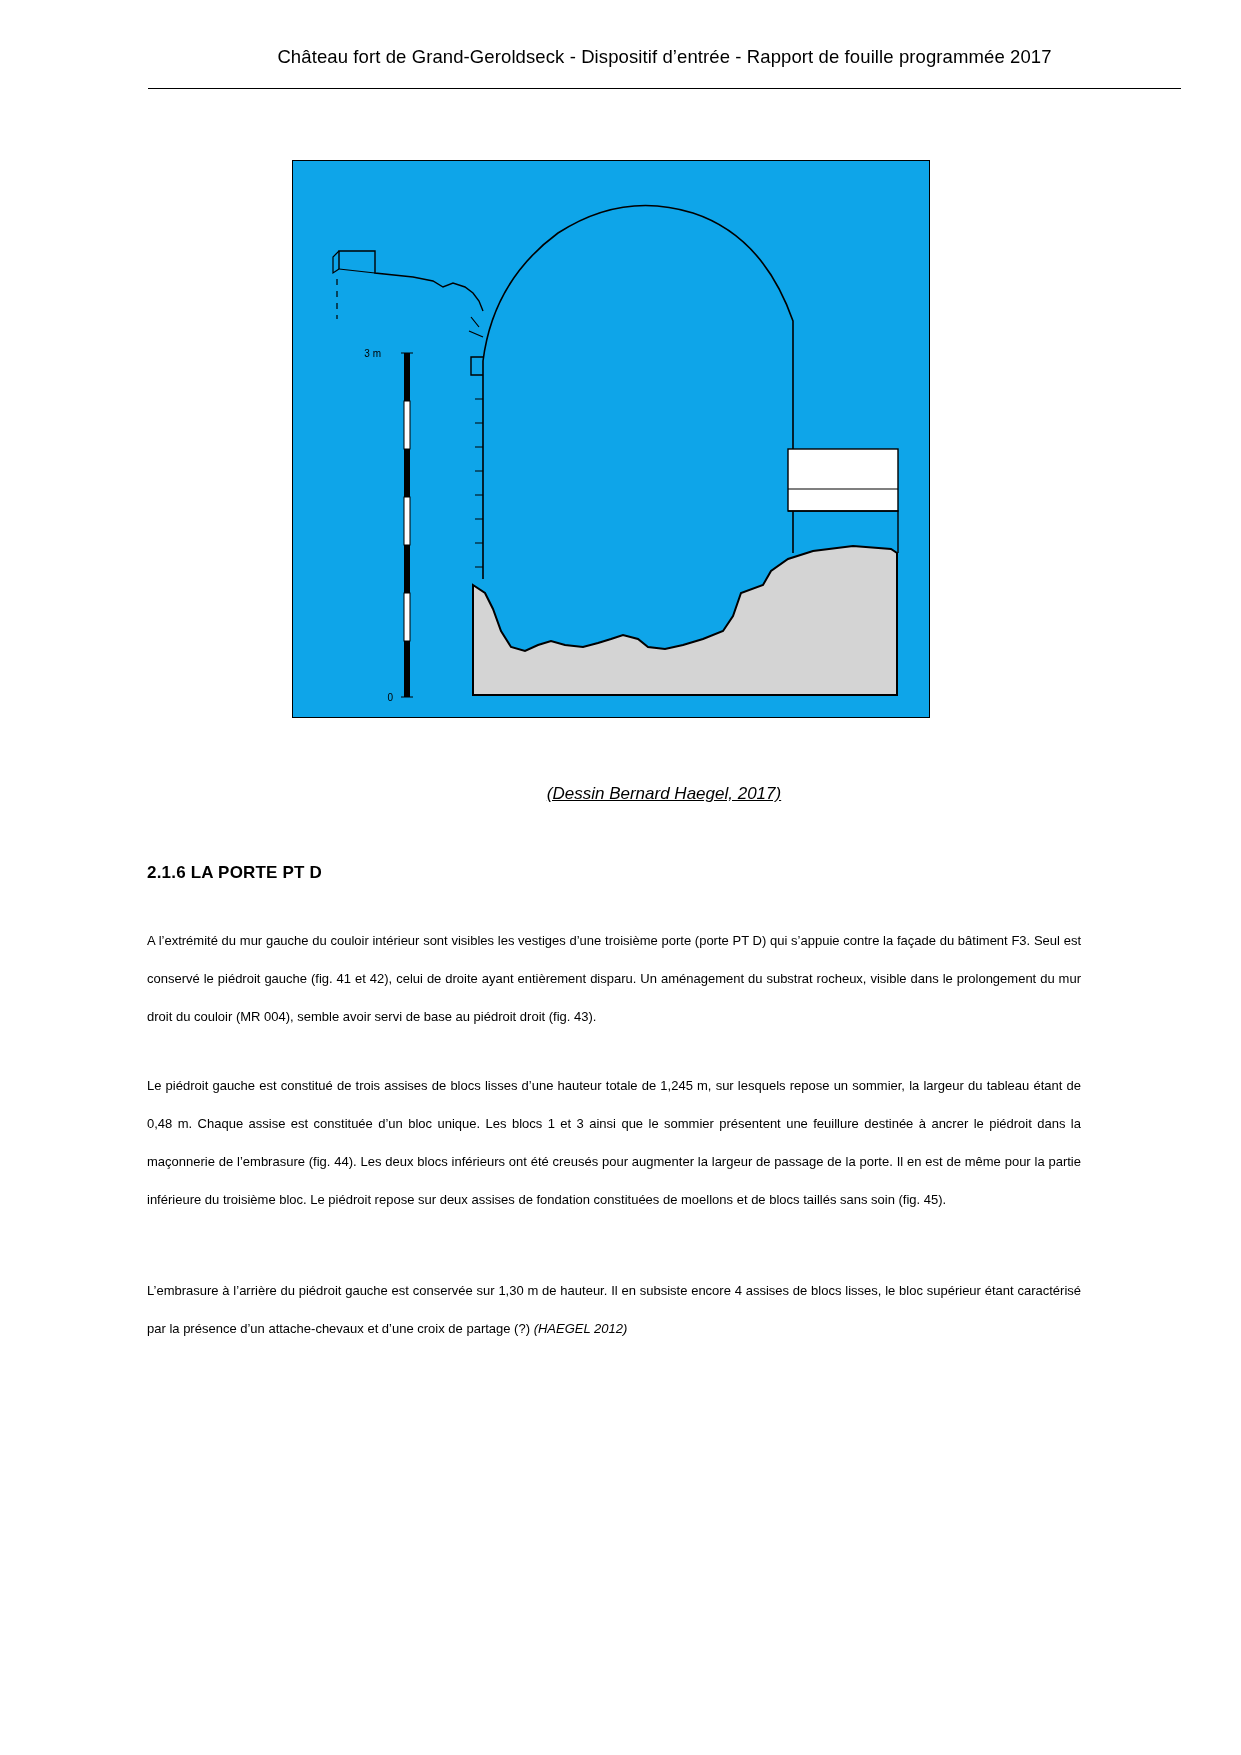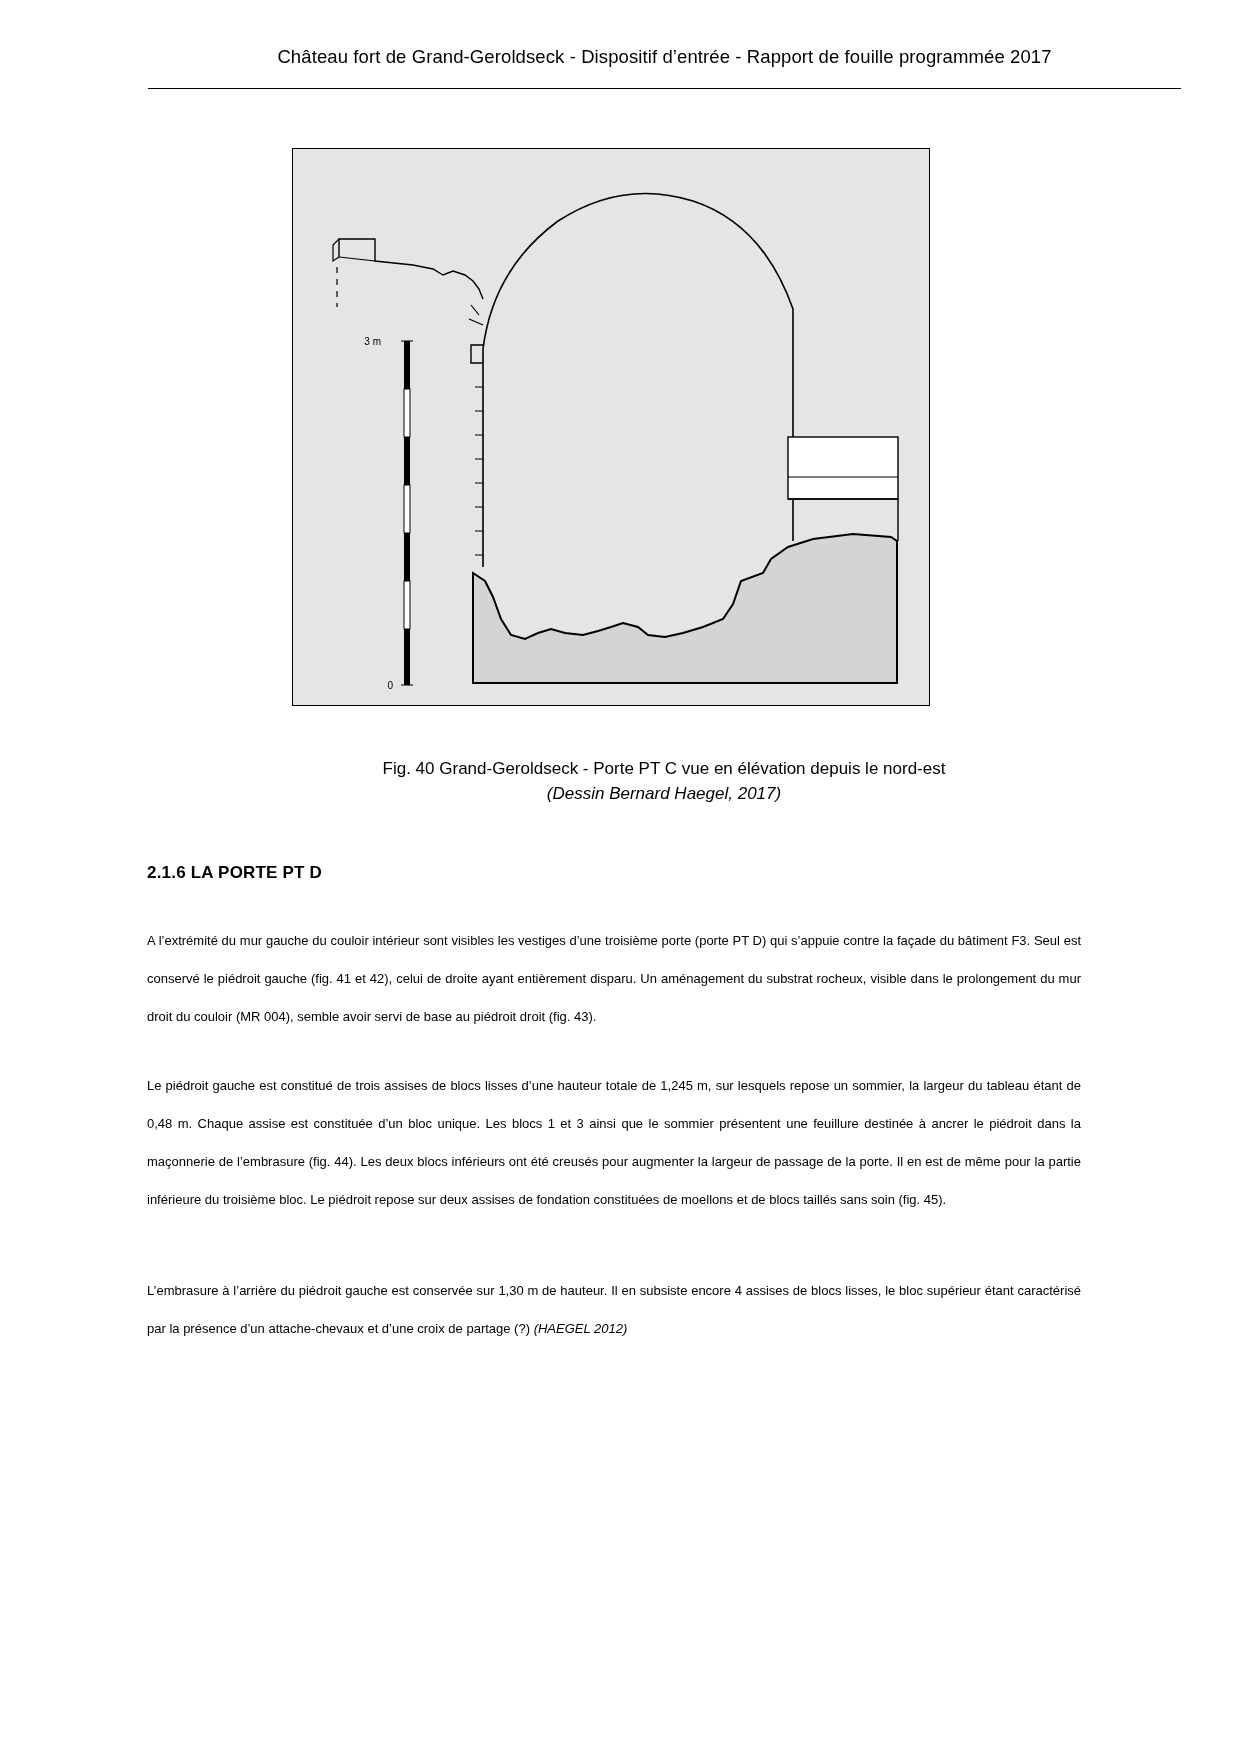--- a/index.html
+++ b/index.html
@@ -36,41 +36,42 @@
     position: absolute;
     top: 88px;
     left: 104px;
     width: 1033px;
     height: 1px;
     background: #000;
   }
   
   .figure-box {
     position: absolute;
-    top: 148px;
+    top: 160px;
     left: 248px;
     width: 638px;
     height: 558px;
     border: 1px solid #000;
-    background: #e5e5e5;
+    background: #0ea5e9;
     box-sizing: border-box;
   }
   .figure-svg { display: block; }
 
   .fig-caption {
     position: absolute;
     top: 756px;
     left: 150px;
     width: 940px;
     text-align: center;
     font-size: 17px;
     line-height: 25px;
   }
   .fig-caption .credit {
     font-style: italic;
+    text-decoration: underline;
   }
 
   
   .section-title {
     position: absolute;
     top: 863px;
     left: 103px;
     font-size: 17px;
     font-weight: bold;
     letter-spacing: 0.2px;
@@ -139,21 +140,21 @@
         <rect x="111" y="384" width="6" height="48" fill="#000000"></rect>
         <rect x="111" y="432" width="6" height="48" fill="#ffffff" stroke="#000000" stroke-width="1"></rect>
         <rect x="111" y="480" width="6" height="56" fill="#000000"></rect>
       </g>
       <text x="88" y="196" font-family="Liberation Sans, sans-serif" font-size="10" text-anchor="end">3 m</text>
       <text x="100" y="540" font-family="Liberation Sans, sans-serif" font-size="10" text-anchor="end">0</text>
     </svg>
   </div>
 
   <div class="fig-caption">
-    <span>Fig. 40 Grand-Geroldseck - Porte PT C vue en élévation depuis le nord-est</span><br>
+    <br>
     <span class="credit">(Dessin Bernard Haegel, 2017)</span>
   </div>
 
   <div class="section-title">2.1.6 LA PORTE PT D</div>
 
   <div class="body-text" id="p1">A l’extrémité du mur gauche du couloir intérieur sont visibles les vestiges d’une troisième porte (porte PT D) qui s’appuie contre la façade du bâtiment F3. Seul est conservé le piédroit gauche (fig. 41 et 42), celui de droite ayant entièrement disparu. Un aménagement du substrat rocheux, visible dans le prolongement du mur droit du couloir (MR 004), semble avoir servi de base au piédroit droit (fig. 43).</div>
 
   <div class="body-text" id="p2">Le piédroit gauche est constitué de trois assises de blocs lisses d’une hauteur totale de 1,245 m, sur lesquels repose un sommier, la largeur du tableau étant de 0,48 m. Chaque assise est constituée d’un bloc unique. Les blocs 1 et 3 ainsi que le sommier présentent une feuillure destinée à ancrer le piédroit dans la maçonnerie de l’embrasure (fig. 44). Les deux blocs inférieurs ont été creusés pour augmenter la largeur de passage de la porte. Il en est de même pour la partie inférieure du troisième bloc. Le piédroit repose sur deux assises de fondation constituées de moellons et de blocs taillés sans soin (fig. 45).</div>
 
   <div class="body-text" id="p3"><span>L’embrasure à l’arrière du piédroit gauche est conservée sur 1,30 m de hauteur. Il en subsiste encore 4 assises de blocs lisses, le bloc supérieur étant caractérisé par la présence d’un attache-chevaux et d’une croix de partage (?) </span><span class="italic">(HAEGEL 2012)</span></div>

